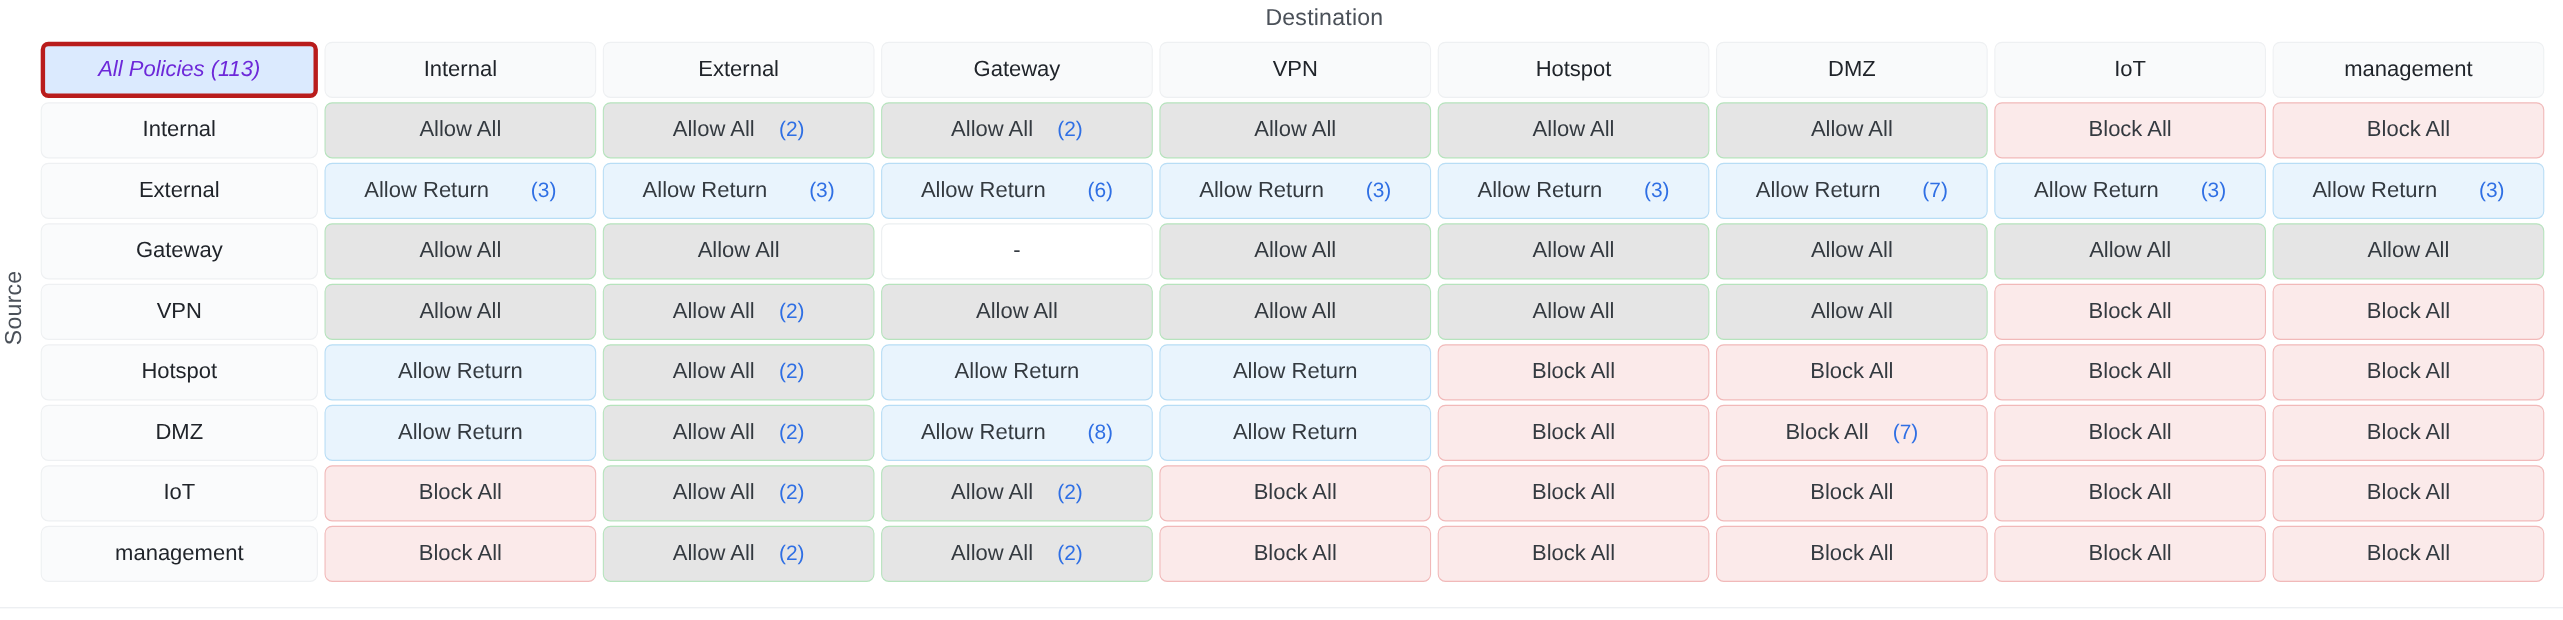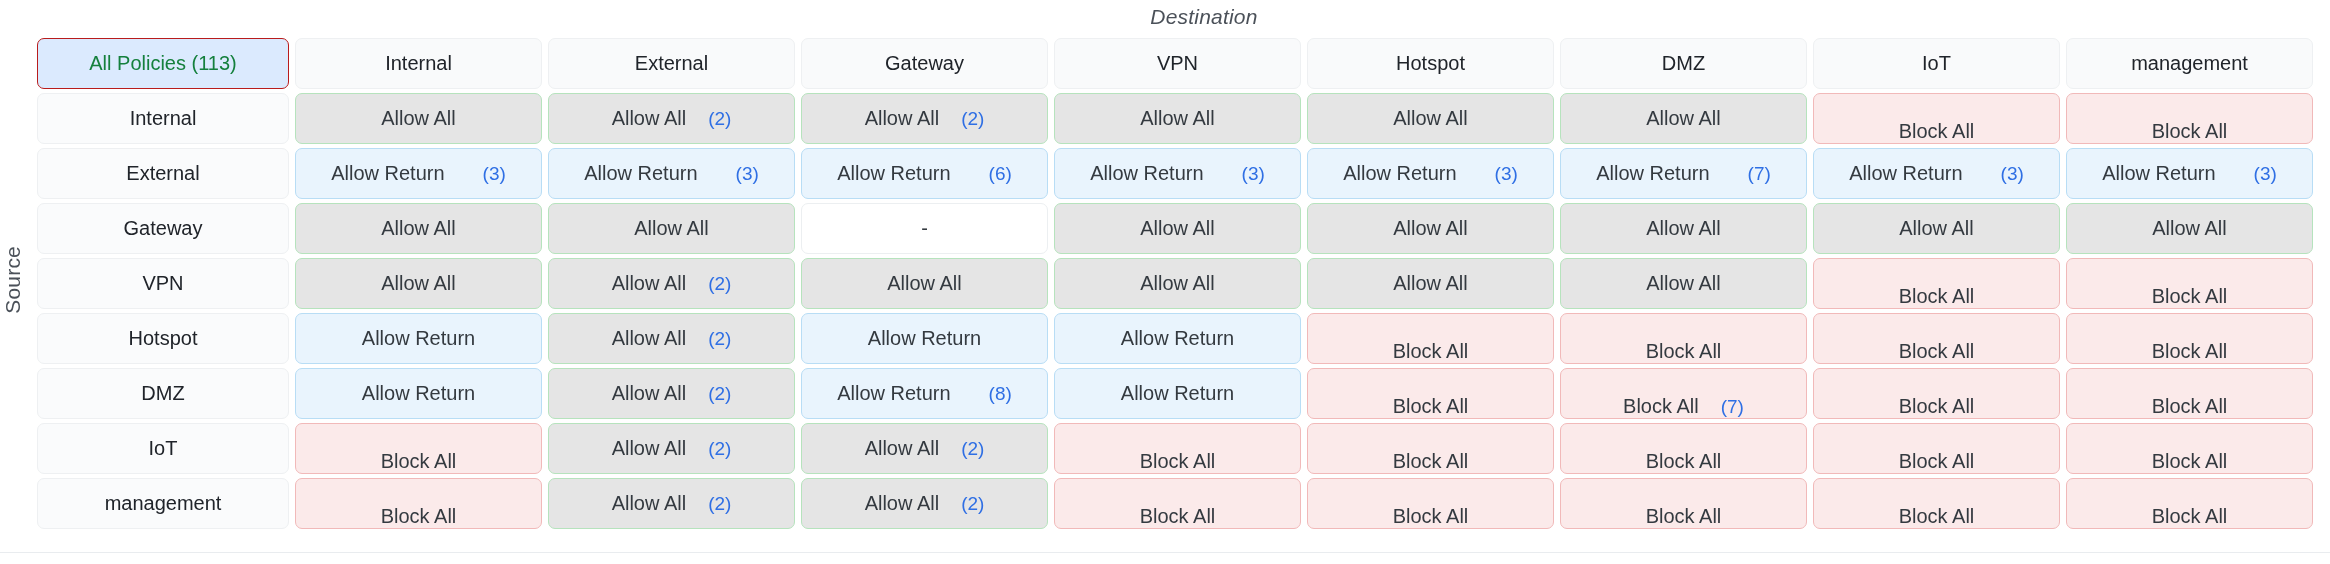--- a/index.html
+++ b/index.html
@@ -22,21 +22,20 @@
   .dest-caption {
     position: absolute;
     left: 96px;
     top: 4px;
     width: 2216px;
     text-align: center;
     font-size: 21px;
     color: #4b5159;
     letter-spacing: .2px;
     line-height: 26px;
-    font-style: italic;
   }
 
   
   .src-caption {
     position: absolute;
     left: -4px;
     top: 36px;
     width: 34px;
     height: 488px;
     display: flex;
@@ -79,22 +78,23 @@
     justify-content: center;
     position: relative;
     font-size: 20px;
     color: #343a40;
     white-space: nowrap;
   }
 
   
   .corner .cellbox {
     background: #dbeafe;
-    border: 1px solid #b91c1c;
-    color: #15803d;
+    border: 4px solid #b91c1c;
+    color: #6d28d9;
+    font-style: italic;
   }
 
   
   .hdr .cellbox {
     background: #f9fafb;
     border: 1px solid #eef0f2;
     color: #20242a;
   }
   .rowlabel .cellbox {
     background: #fafbfc;
@@ -108,21 +108,20 @@
     border: 1px solid #b6e3bd;
   }
   .ret .cellbox {
     background: #e9f4fd;
     border: 1px solid #b8ddf5;
     gap: 16px;
   }
   .block .cellbox {
     background: #fbeaea;
     border: 1px solid #f1b9b9;
-    align-items: flex-end;
   }
   .none .cellbox {
     background: #ffffff;
     border: 1px solid #eceff1;
     color: #343a40;
   }
 
   .lbl { display: inline-block; }
   .cnt {
     color: #2f6fe4;

